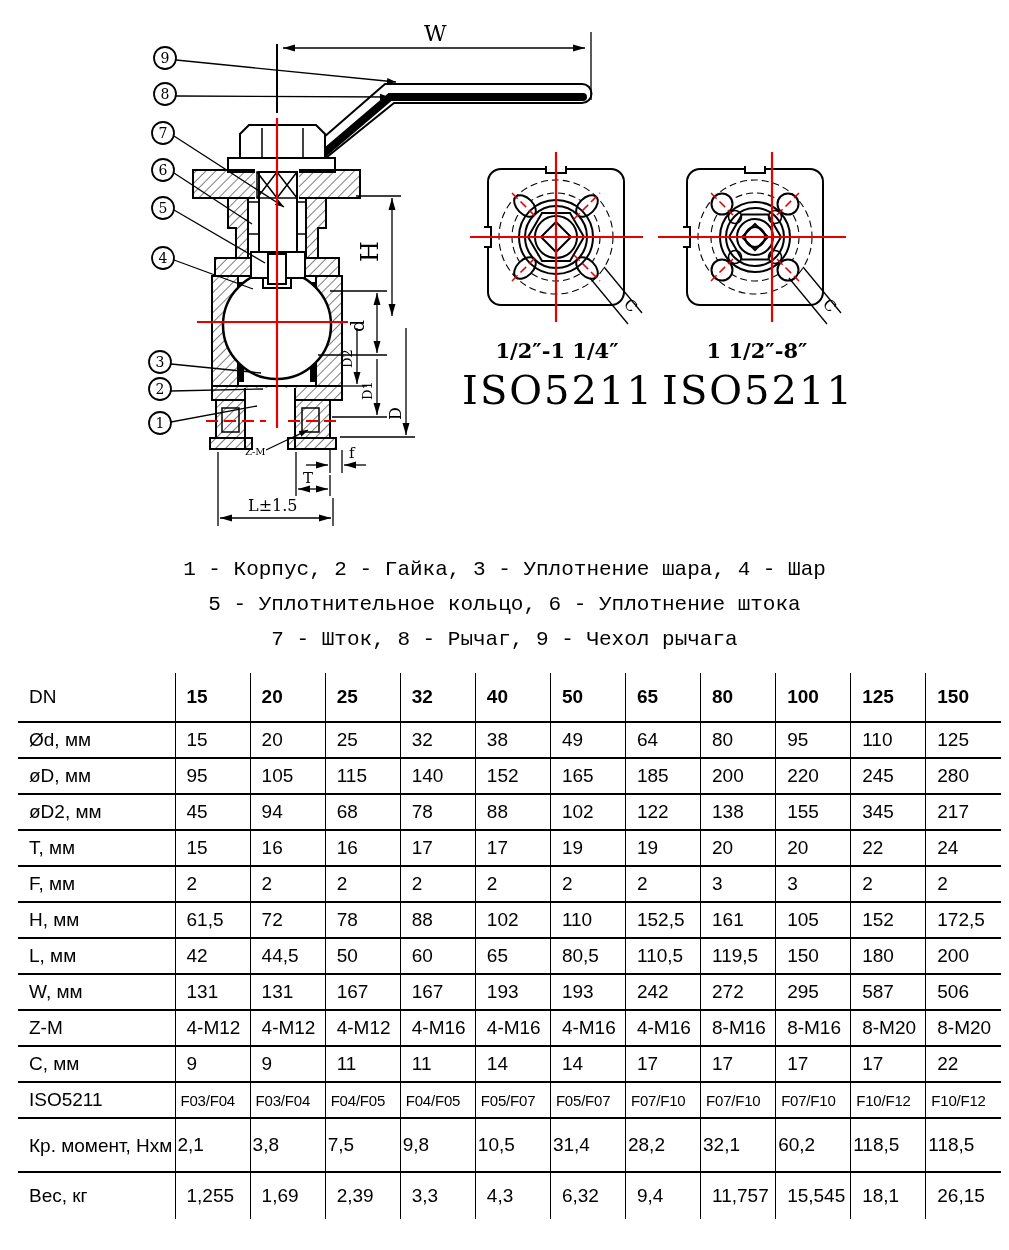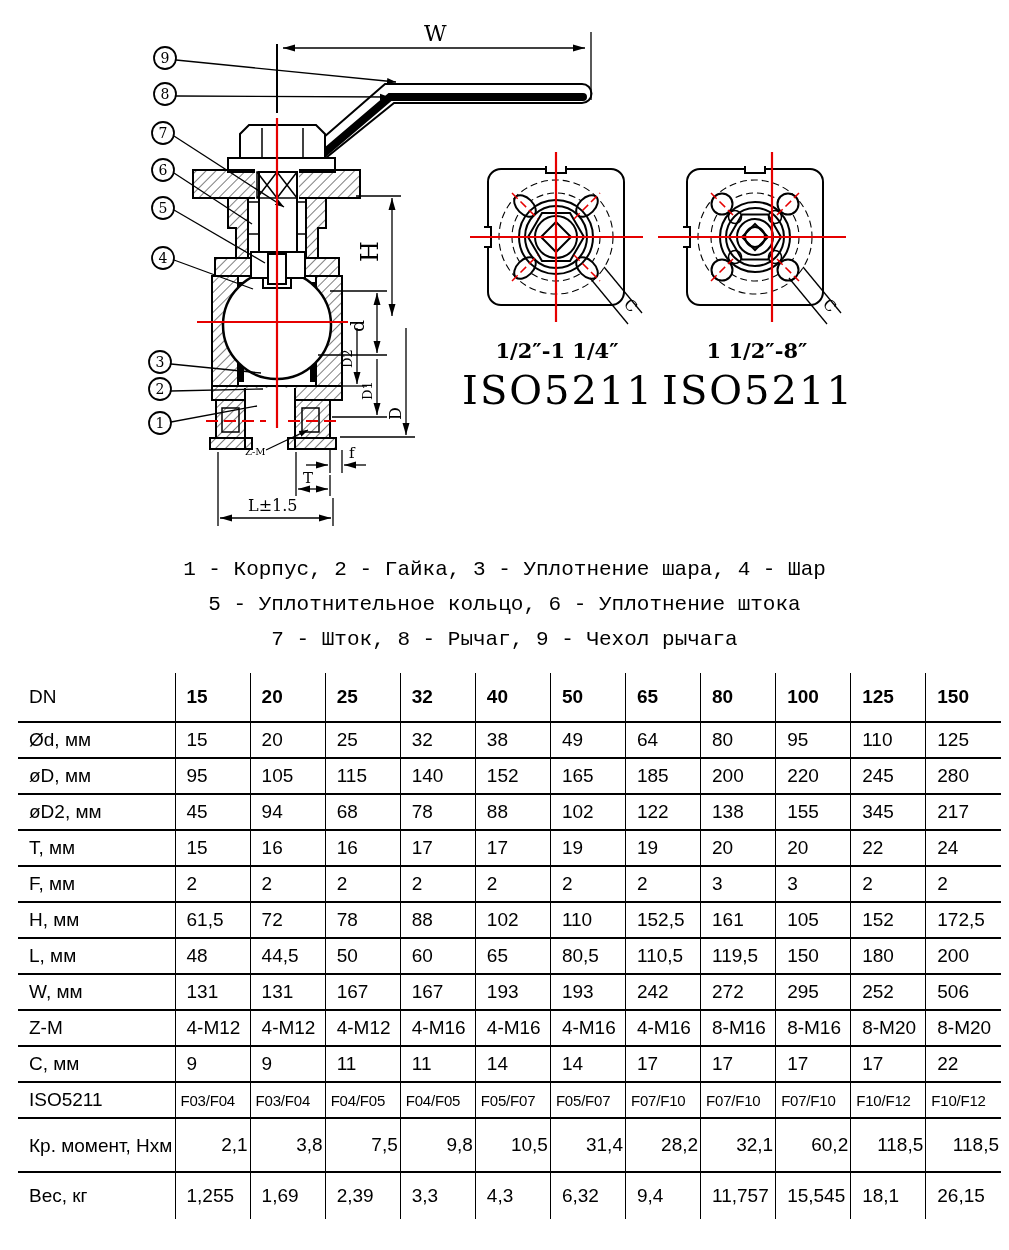--- a/index.html
+++ b/index.html
@@ -24,21 +24,21 @@
   .spec th,.spec td{border-bottom:2.5px solid #000;border-left:1.6px solid #000;
         padding:0 2px 0 11px;font-size:19px;height:34px;text-align:left;vertical-align:middle;
         overflow:hidden;white-space:nowrap;}
   .spec th{border-left:none;font-weight:normal;}
   .spec tr.hdr td{font-weight:bold;}
   .spec tr.hdr th,.spec tr.hdr td{height:48px;}
   .spec tr.tall th,.spec tr.tall td{height:52px;}
   .spec tr.tall th{white-space:normal;line-height:21px;}
   .spec tr.last th,.spec tr.last td{height:46px;border-bottom:none;}
   .spec tr.sm td{font-size:15px;padding-left:5px;letter-spacing:-0.2px;}
-  .spec tr.ctr td{text-align:right;padding-left:2px;}
+  .spec tr.ctr td{text-align:left;padding-left:2px;}
 </style>
 </head>
 <body>
 
 <div class="page">
 
   <svg width="1009" height="540" viewBox="0 0 1009 540">
     <defs>
       <pattern id="hatch" patternUnits="userSpaceOnUse" width="7" height="7" patternTransform="rotate(45)">
         <line x1="0" y1="0" x2="0" y2="7" stroke="#000" stroke-width="1"></line>
@@ -371,21 +371,21 @@
           <td>102</td>
           <td>110</td>
           <td>152,5</td>
           <td>161</td>
           <td>105</td>
           <td>152</td>
           <td>172,5</td>
         </tr>
         <tr class="">
           <th>L, мм</th>
-          <td>48</td>
+          <td>42</td>
           <td>44,5</td>
           <td>50</td>
           <td>60</td>
           <td>65</td>
           <td>80,5</td>
           <td>110,5</td>
           <td>119,5</td>
           <td>150</td>
           <td>180</td>
           <td>200</td>
@@ -394,21 +394,21 @@
           <th>W, мм</th>
           <td>131</td>
           <td>131</td>
           <td>167</td>
           <td>167</td>
           <td>193</td>
           <td>193</td>
           <td>242</td>
           <td>272</td>
           <td>295</td>
-          <td>252</td>
+          <td>587</td>
           <td>506</td>
         </tr>
         <tr class="">
           <th>Z-M</th>
           <td>4-M12</td>
           <td>4-M12</td>
           <td>4-M12</td>
           <td>4-M16</td>
           <td>4-M16</td>
           <td>4-M16</td>

